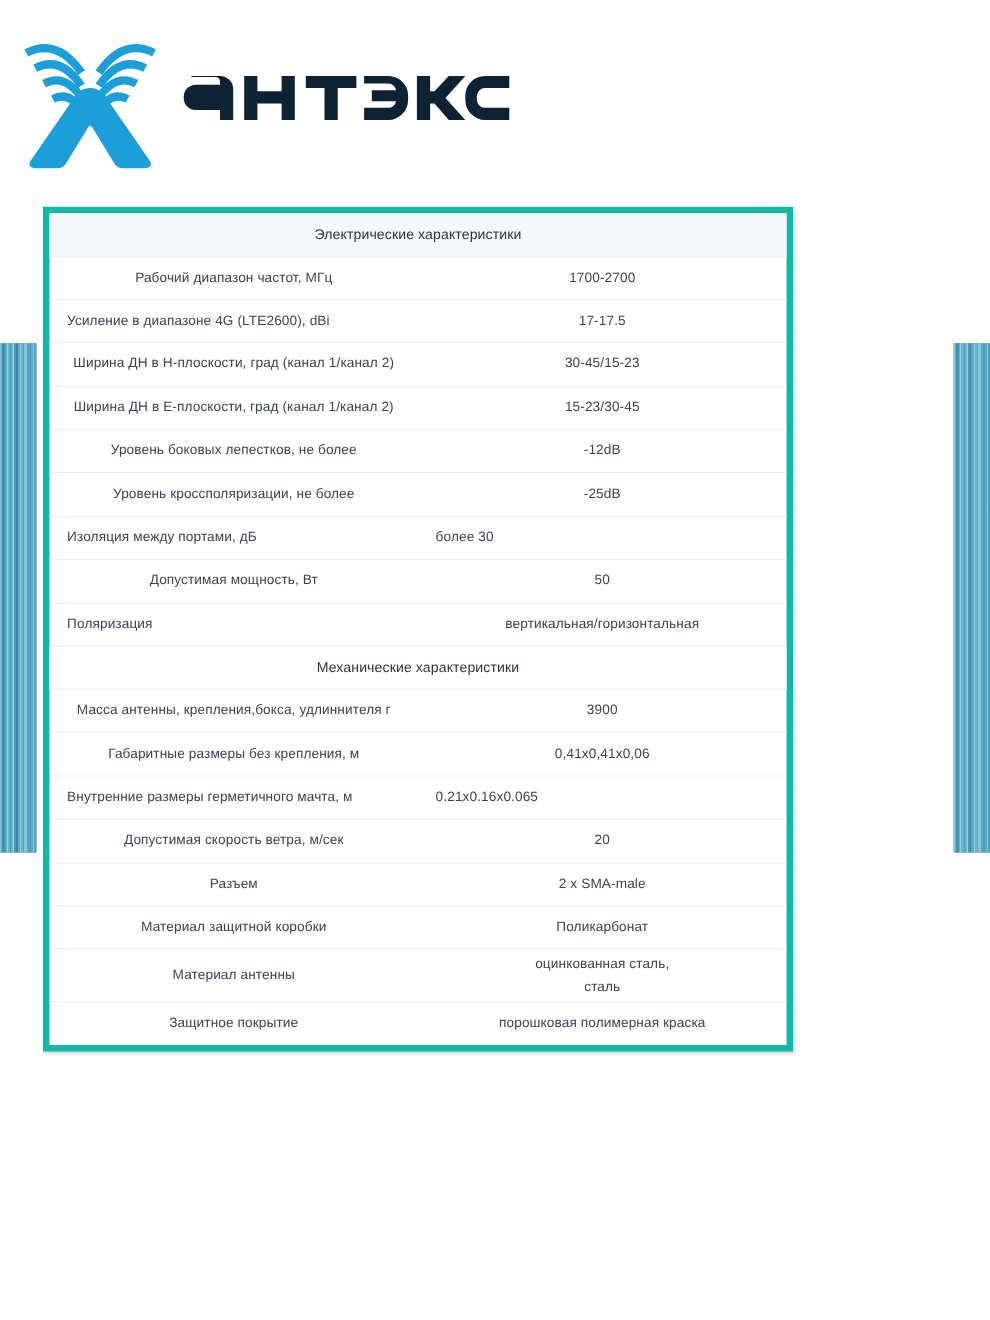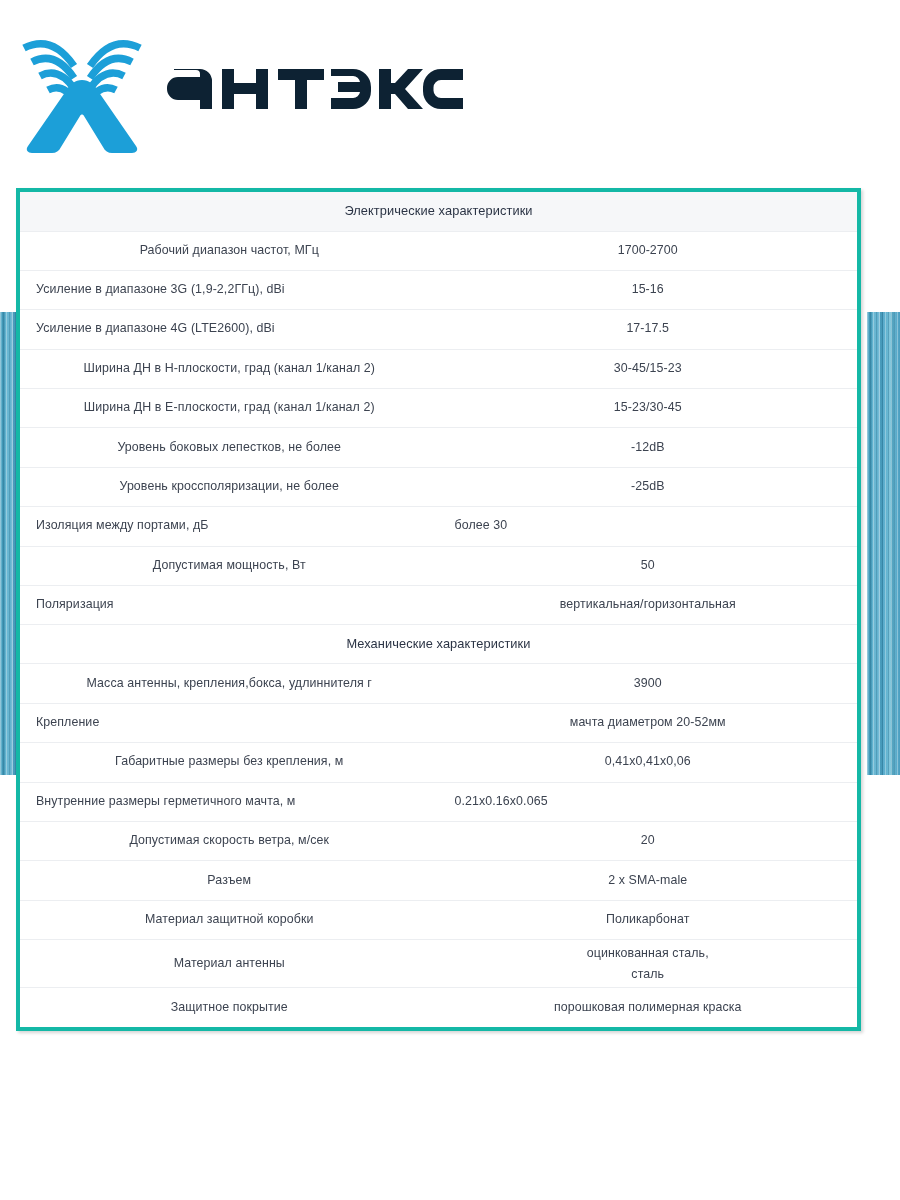--- a/index.html
+++ b/index.html
@@ -53,24 +53,24 @@
   .logo-mark { width: 140px; height: 140px; flex: none; }
   .logo-word {
     font-size: 0px;
     line-height: 0;
   }
   .logo-word svg { display: block; }
 
   
   .spec-table {
     position: absolute;
-    left: 16px;
+    left: 39px;
     top: 188px;
-    width: 845px;
-    border: 4px solid #14b8a6;
+    width: 682px;
+    border: 6px solid #14b8a6;
     background: #ffffff;
     box-shadow: 2px 2px 3px rgba(0,0,0,0.17);
   }
   .spec-table table {
     width: 100%;
     border-collapse: collapse;
     table-layout: fixed;
   }
   .spec-table td {
     font-size: 12.4px;
@@ -183,24 +183,20 @@
 
       <tr class="section-head">
         <td colspan="2">Электрические характеристики</td>
       </tr>
 
       <tr>
         <td class="label a-center w-50">Рабочий диапазон частот, МГц</td>
         <td class="value a-center w-50">1700-2700</td>
       </tr>
 
-      <tr>
-        <td class="label a-left w-55">Усиление в диапазоне 3G (1,9-2,2ГГц), dBi</td>
-        <td class="value a-center w-45">15-16</td>
-      </tr>
 
 
       <tr>
         <td class="label a-left w-55">Усиление в диапазоне 4G (LTE2600), dBi</td>
         <td class="value a-center w-45">17-17.5</td>
       </tr>
 
       <tr>
         <td class="label a-center w-50">Ширина ДН в H-плоскости, град (канал 1/канал 2)</td>
         <td class="value a-center w-50">30-45/15-23</td>
@@ -240,24 +236,20 @@
 
       <tr class="section-head plain">
         <td colspan="2">Механические характеристики</td>
       </tr>
 
       <tr>
         <td class="label a-center w-50">Масса антенны, крепления,бокса, удлиннителя г</td>
         <td class="value a-center w-50">3900</td>
       </tr>
 
-      <tr>
-        <td class="label a-left w-40">Крепление</td>
-        <td class="value a-center w-60">мачта диаметром 20-52мм</td>
-      </tr>
 
       <tr>
         <td class="label a-center w-50">Габаритные размеры без крепления, м</td>
         <td class="value a-center w-50">0,41х0,41х0,06</td>
       </tr>
 
       <tr>
         <td class="label a-left w-62">Внутренние размеры герметичного мачта, м</td>
         <td class="value a-left w-38">0.21х0.16х0.065</td>
       </tr>

